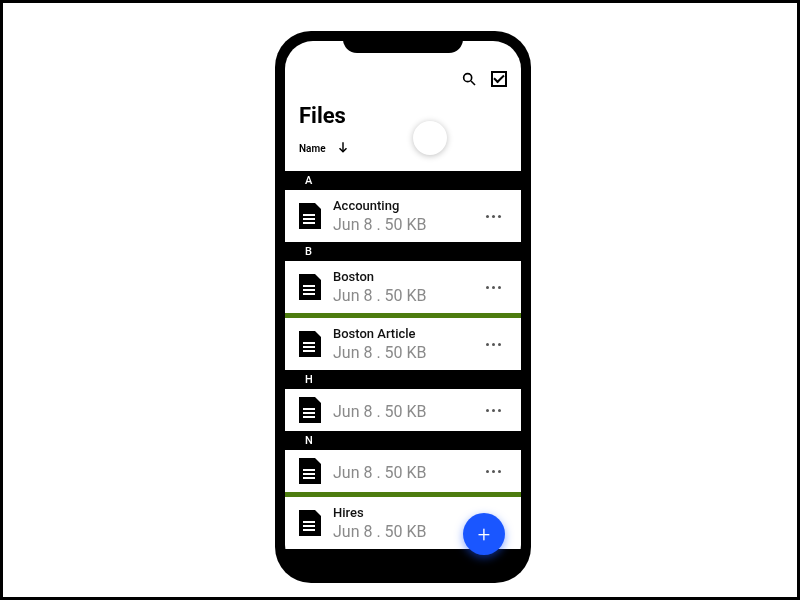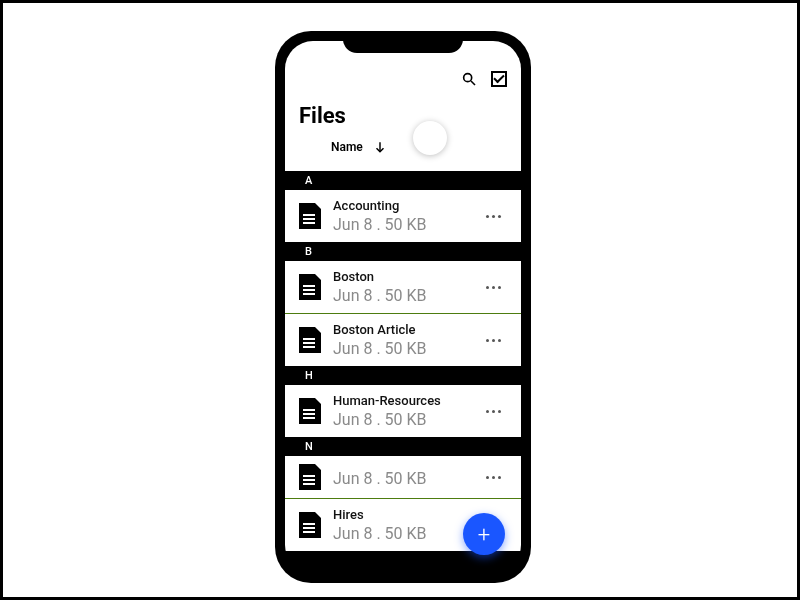--- a/index.html
+++ b/index.html
@@ -46,22 +46,22 @@
     display: flex; gap: 14px;
     align-items: center;
   }
   .title {
     font-size: 22px;
     font-weight: 700;
     margin-top: 36px;
   }
   .sort-row {
     margin-top: 12px;
-    display: flex; align-items: flex-start; gap: 10px;
-    font-size: 12px; font-weight: 600; margin-left: 32px;
+    display: flex; align-items: flex-end; gap: 10px;
+    font-size: 10px; font-weight: 600;
   }
   .ripple {
     position: absolute;
     width: 34px; height: 34px;
     border-radius: 50%;
     background: #fff;
     box-shadow: 0 1px 6px rgba(0,0,0,0.25);
     top: 80px; left: 128px;
   }
   .section-letter {
@@ -74,21 +74,21 @@
   .group {
     background: #fff;
   }
   .row {
     display: flex;
     align-items: center;
     padding: 8px 14px 8px 14px;
     gap: 12px;
     position: relative;
   }
-  .row + .row { border-top: 1px solid #4d7c0f; }
+  .row + .row { border-top: 5px solid #4d7c0f; }
   .doc-icon {
     width: 22px; height: 26px;
     background: #000;
     position: relative;
     flex-shrink: 0;
   }
   .doc-icon::before {
     content: "";
     position: absolute;
     top: 0; right: 0;
@@ -212,21 +212,20 @@
             <span></span>
           </div>
       </div>
     </div>
 
     <div class="section-letter">H</div>
     <div class="group">
       <div class="row">
         <div class="doc-icon"></div>
         <div class="row-text">
-          <div class="row-name">Human-Resources</div>
           <div class="row-meta">Jun 8 . 50 KB</div>
         </div>
         <div class="dots">
             <span></span>
             <span></span>
             <span></span>
           </div>
       </div>
     </div>
 

